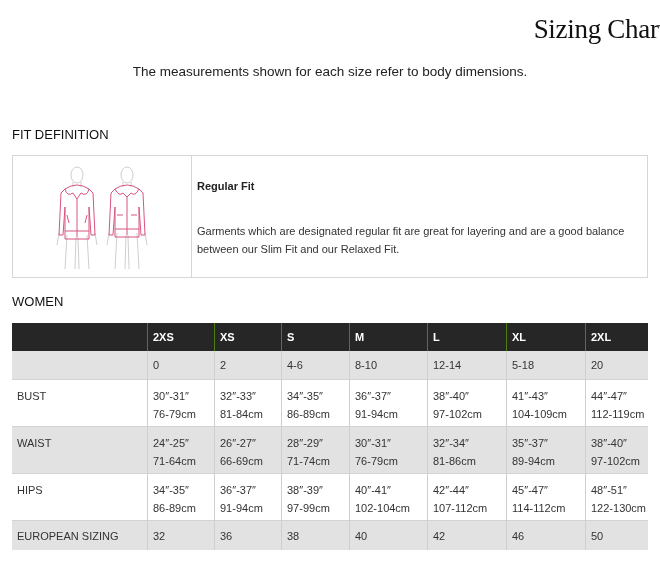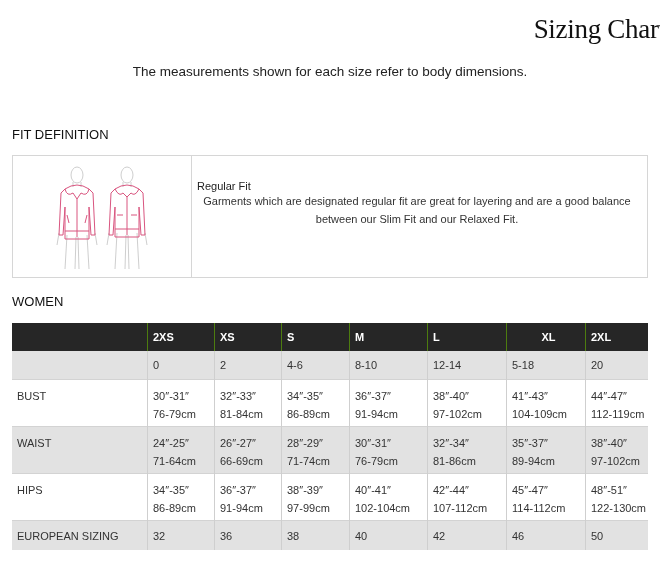--- a/index.html
+++ b/index.html
@@ -3,22 +3,22 @@
   <meta charset="utf-8">
   <style>
     html, body { margin: 0; padding: 0; background: #ffffff; }
     body { width: 660px; height: 561px; position: relative; overflow: hidden; font-family: "Liberation Sans", sans-serif; color: #222; }
     .title { position: absolute; top: 14px; left: 16px; width: 660px; text-align: right; font-family: "Liberation Serif", serif; font-size: 27px; color: #111; letter-spacing: -0.3px; }
     .subtitle { position: absolute; top: 64px; left: 0; width: 660px; text-align: center; font-size: 13.5px; color: #222; }
     .section-label { position: absolute; left: 12px; font-size: 13px; font-weight: normal; color: #111; }
     .fit-box { position: absolute; left: 12px; top: 155px; width: 636px; height: 123px; border: 1px solid #d6d6d6; box-sizing: border-box; display: flex; }
     .fit-img { width: 178px; border-right: 1px solid #d6d6d6; display: flex; align-items: center; justify-content: center; }
     .fit-text { flex: 1; padding: 24px 0 0 5px; }
-    .fit-title { font-size: 11px; font-weight: normal; color: #222; margin-bottom: 0; }
-    .fit-desc { font-size: 11px; line-height: 18px; color: #333; width: 440px; text-align: center; }
+    .fit-title { font-size: 11px; font-weight: bold; color: #222; margin-bottom: 30px; }
+    .fit-desc { font-size: 11px; line-height: 18px; color: #333; width: 440px; }
     table.sizes { position: absolute; left: 12px; top: 323px; width: 636px; border-collapse: collapse; font-size: 11px; color: #333; }
     table.sizes th { background: #262626; color: #fff; font-weight: bold; text-align: left; height: 28px; padding: 0 0 0 5px; border-left: 1px solid #4d7c0f; font-size: 11px; }
     table.sizes th:first-child { border-left: none; width: 130px; }
     table.sizes td { padding: 0 0 0 5px; border-left: 1px solid #cfcfcf; vertical-align: top; }
     table.sizes td:first-child { border-left: none; padding-left: 5px; }
     tr.shade td { background: #e2e2e2; }
     tr.plain td { background: #ffffff; }
     tr.us td { height: 28px; vertical-align: middle; }
     tr.meas td { height: 47px; padding-top: 7px; line-height: 18px; box-sizing: border-box; }
     tr.meas td:first-child { line-height: 18px; }
@@ -73,21 +73,21 @@
 
 <table class="sizes">
   <thead>
     <tr>
       <th></th>
       <th style="width:61px;">2XS</th>
       <th style="width:61px;">XS</th>
       <th style="width:62px;">S</th>
       <th style="width:72px;">M</th>
       <th style="width:73px;">L</th>
-      <th style="width:73px;text-align:center;">XL</th>
+      <th style="width:73px;">XL</th>
       <th>2XL</th>
     </tr>
   </thead>
   <tbody>
     <tr class="shade us">
       <td></td>
       <td>0</td>
       <td>2</td>
       <td>4-6</td>
       <td>8-10</td>

